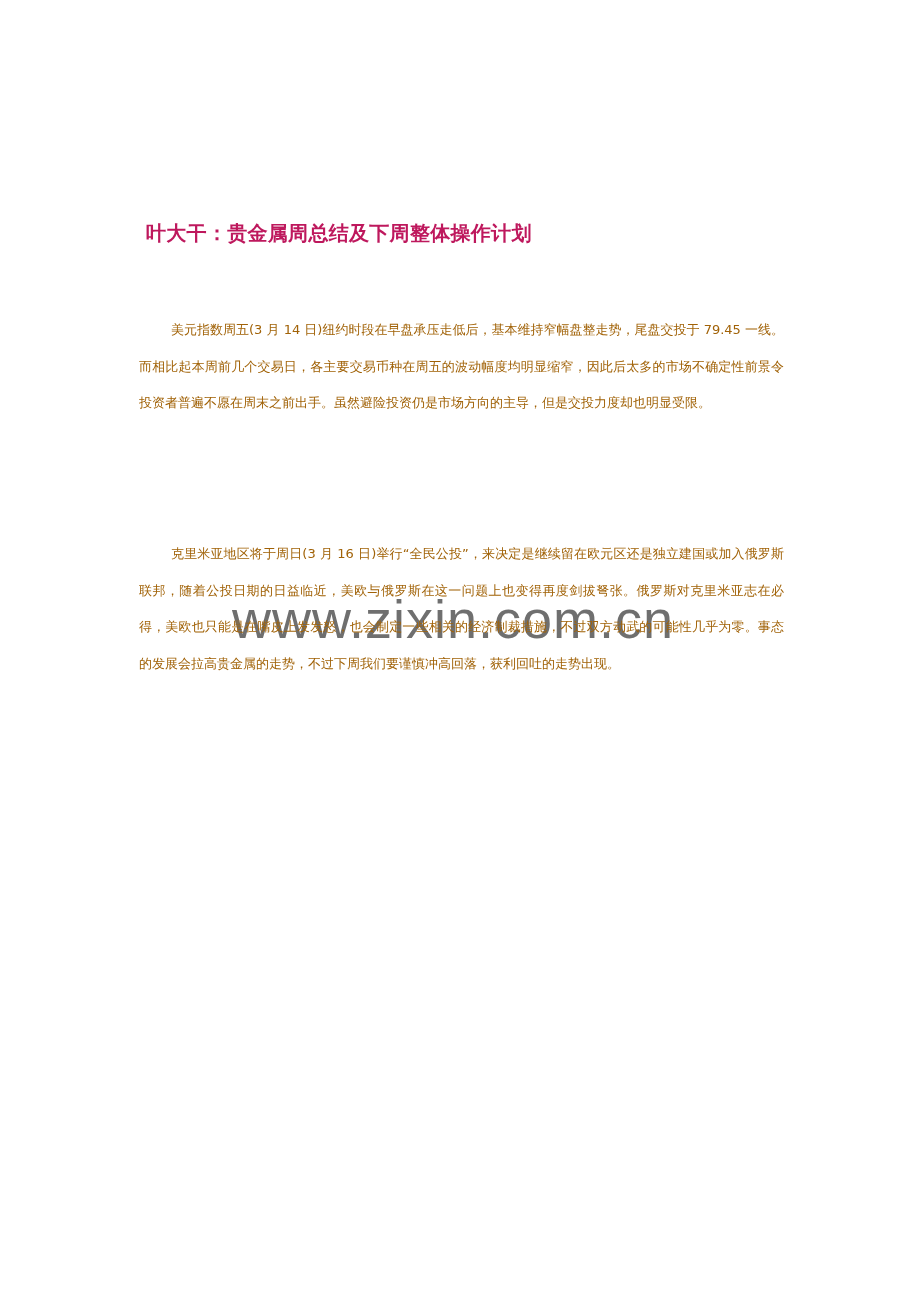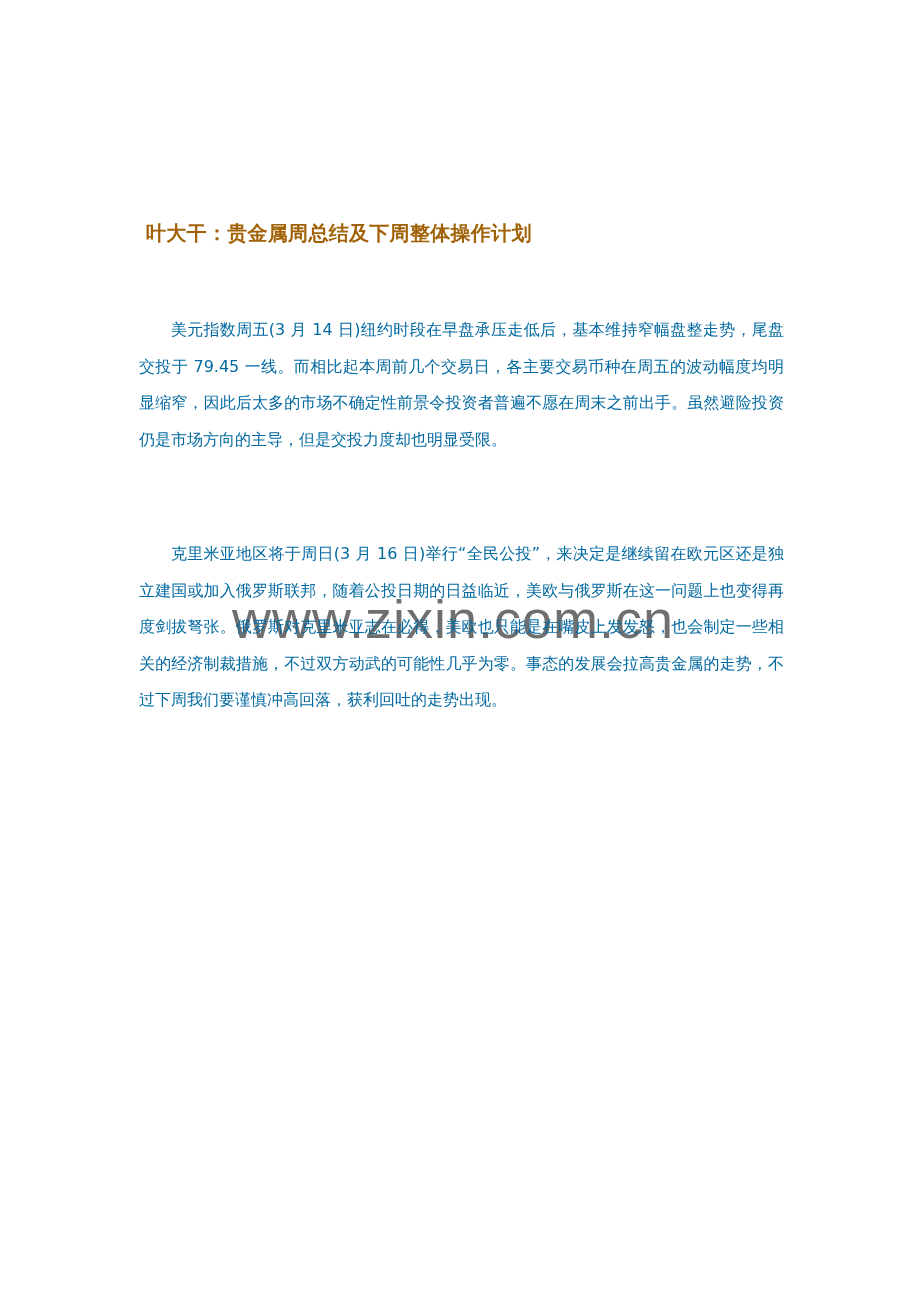--- a/index.html
+++ b/index.html
@@ -22,34 +22,34 @@
       height: 1302px;
       background: #ffffff;
     }
     .title {
       position: absolute;
       left: 139px;
       top: 220px;
       font-size: 20px;
       font-weight: bold;
       letter-spacing: 0.3px;
-      color: #a16207;
+      color: #be185d;
       white-space: nowrap;
       padding-left: 7px;
     }
     .para {
       position: absolute;
       left: 139px;
       width: 645px;
-      font-size: 16px;
+      font-size: 13px;
       line-height: 36.5px;
       text-indent: 32px;
       text-align: justify;
       text-align-last: left;
-      color: #0369a1;
+      color: #a16207;
       margin: 0;
     }
     .p1 { top: 312px; }
     .p2 { top: 536px; }
     .p3 { top: 827px; }
     .watermark {
       position: absolute;
       left: 232px;
       top: 588px;
       font-size: 54px;

